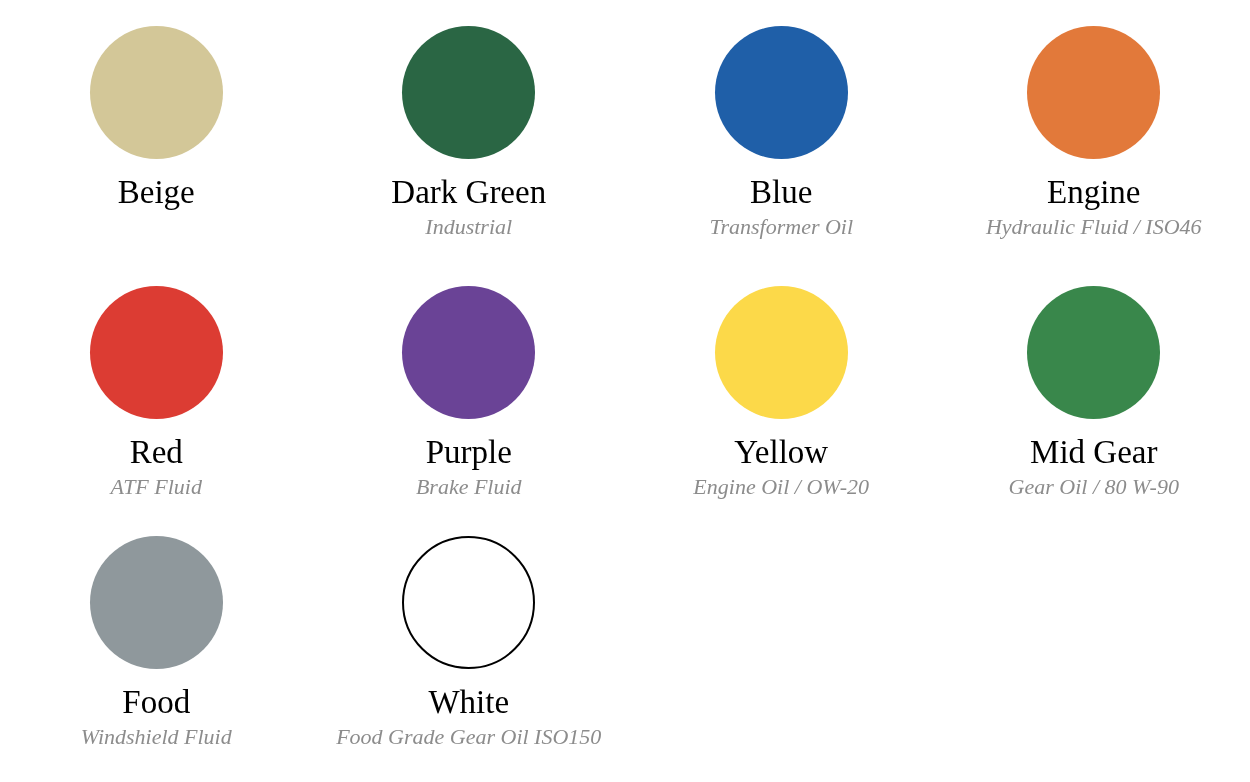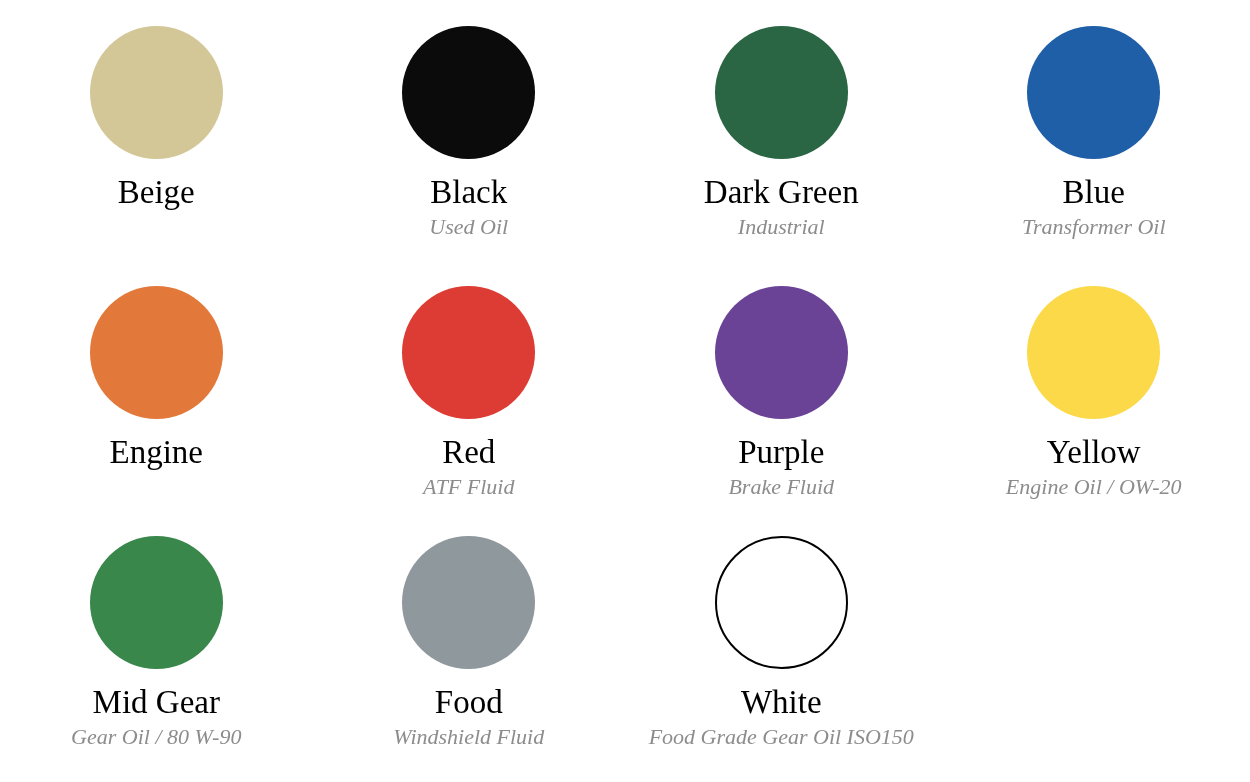--- a/index.html
+++ b/index.html
@@ -71,37 +71,33 @@
 </style>
 </head>
 <body>
 
 <div class="legend-grid">
     <div class="swatch-cell">
       <div class="swatch-circle" style="background: rgb(211, 199, 152);"></div>
       <div class="swatch-name">Beige</div>
     </div>
     <div class="swatch-cell">
-      <div class="swatch-circle" style="background: rgb(11, 11, 11);"></div>
-      <div class="swatch-name">Black</div>
-      <div class="swatch-desc">Used Oil</div>
-    </div>
-    <div class="swatch-cell">
       <div class="swatch-circle" style="background: rgb(42, 102, 68);"></div>
       <div class="swatch-name">Dark Green</div>
       <div class="swatch-desc">Industrial</div>
     </div>
     <div class="swatch-cell">
       <div class="swatch-circle" style="background: rgb(31, 95, 168);"></div>
       <div class="swatch-name">Blue</div>
       <div class="swatch-desc">Transformer Oil</div>
     </div>
     <div class="swatch-cell">
       <div class="swatch-circle" style="background: rgb(226, 121, 58);"></div>
       <div class="swatch-name">Engine</div>
+      <div class="swatch-desc">Hydraulic Fluid / ISO46</div>
     </div>
     <div class="swatch-cell">
       <div class="swatch-circle" style="background: rgb(220, 60, 51);"></div>
       <div class="swatch-name">Red</div>
       <div class="swatch-desc">ATF Fluid</div>
     </div>
     <div class="swatch-cell">
       <div class="swatch-circle" style="background: rgb(106, 67, 150);"></div>
       <div class="swatch-name">Purple</div>
       <div class="swatch-desc">Brake Fluid</div>

